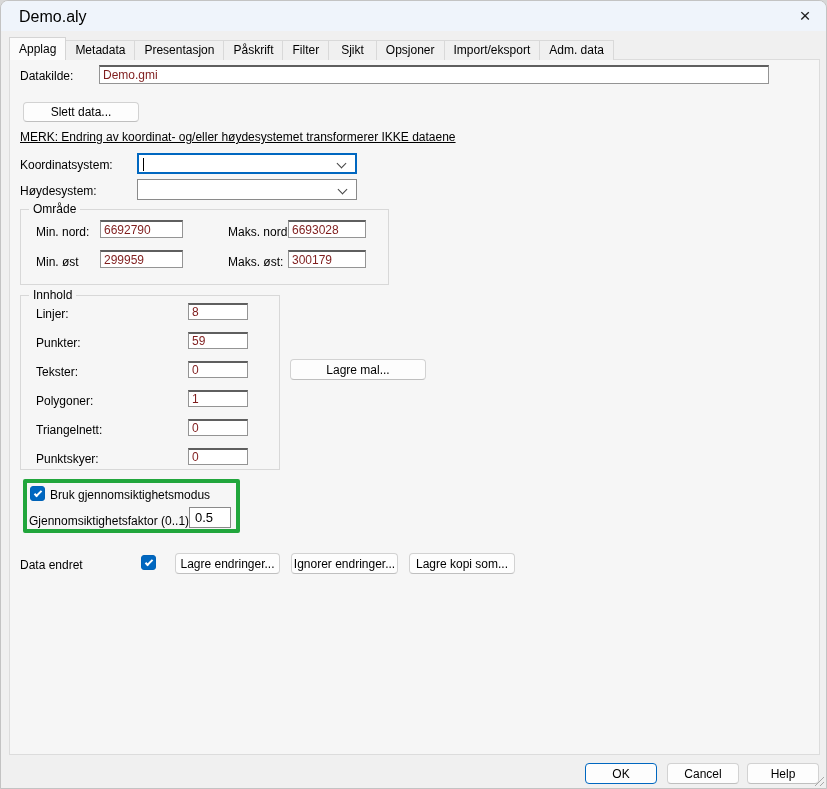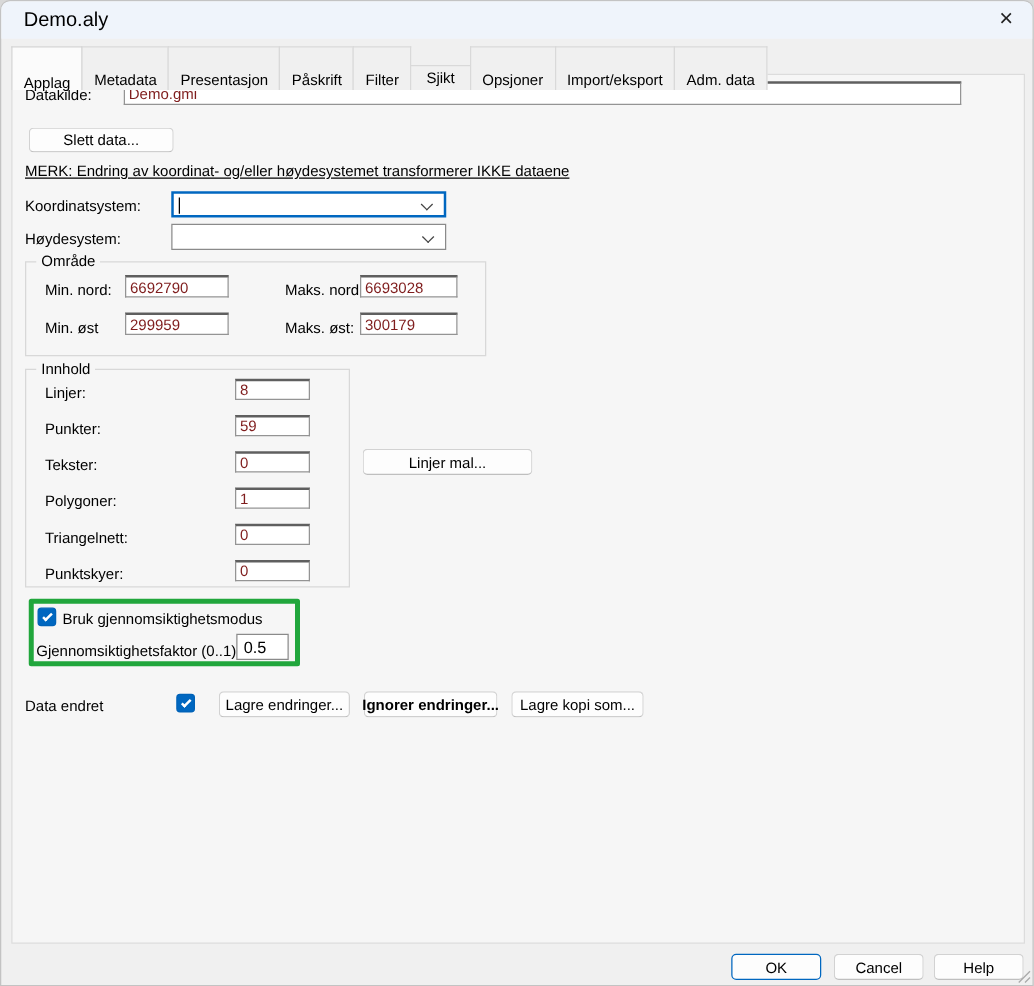--- a/index.html
+++ b/index.html
@@ -11,21 +11,21 @@
 
   
   .titlebar { position:absolute; left:0; top:0; width:100%; height:30px; background:#eff4fb; }
   .title { position:absolute; left:18px; top:7px; font-size:16px; }
   .close-btn { position:absolute; right:8px; top:3px; width:26px; height:24px;
                display:flex; align-items:center; justify-content:center;
                font-size:19px; font-weight:300; color:#222; cursor:default; }
 
   
   .tabbar { position:absolute; left:8px; top:36px; display:flex; align-items:flex-end; z-index:3; }
-  .tab { height:20px; line-height:19px; padding:17px 9px; background:#f0f0f0;
+  .tab { height:20px; line-height:19px; padding:0 9px; background:#f0f0f0;
          border:1px solid #d9d9d9; border-bottom:none; margin-right:-1px; white-space:nowrap; }
   .tab.active { height:23px; line-height:22px; background:#fbfbfb; position:relative; z-index:4;
                 border:1px solid #d4d4d4; border-bottom:none; }
 
   
   .tabpanel { position:absolute; left:8px; top:58px; width:811px; height:696px;
               background:#f6f6f6; border:1px solid #dcdcdc; z-index:2; }
   .lbl { position:absolute; white-space:nowrap; }
 
   
@@ -142,37 +142,37 @@
       <span class="lbl irow-label" style="top:98px;">Polygoner:</span>
       <input class="field3d irow-input" style="top: 94px;" value="1">
 
       <span class="lbl irow-label" style="top:127px;">Triangelnett:</span>
       <input class="field3d irow-input" style="top: 123px;" value="0">
 
       <span class="lbl irow-label" style="top:156px;">Punktskyer:</span>
       <input class="field3d irow-input" style="top: 152px;" value="0">
     </div>
 
-    <div class="btn" style="left:280px; top:299px; width:136px; height:21px;">Linjer mal...</div>
+    <div class="btn" style="left:280px; top:299px; width:136px; height:21px;">Lagre mal...</div>
 
     <div class="hl-box">
       <div class="checkbox" style="left:3px; top:3px;">
         <div class="checkmark"></div>
       </div>
       <span class="lbl" style="left:23px; top:5px;">Bruk gjennomsiktighetsmodus</span>
       <span class="lbl" style="left:2px; top:31px;">Gjennomsiktighetsfaktor (0..1):</span>
       <input class="flatfield" style="left: 162px; top: 24px; width: 42px; height: 21px;" value="0.5">
     </div>
 
     <span class="lbl" style="left:10px; top:498px;">Data endret</span>
     <div class="checkbox" style="left:131px; top:495px;">
       <div class="checkmark"></div>
     </div>
     <div class="btn" style="left:165px; top:493px; width:105px; height:21px;">Lagre endringer...</div>
-    <div class="btn" style="left:281px; top:493px; width:107px; height:21px;font-weight:bold;">Ignorer endringer...</div>
+    <div class="btn" style="left:281px; top:493px; width:107px; height:21px;">Ignorer endringer...</div>
     <div class="btn" style="left:399px; top:493px; width:106px; height:21px;">Lagre kopi som...</div>
   </div>
 
   <div class="btn accent" style="left:584px; top:762px; width:72px; height:21px;">OK</div>
   <div class="btn" style="left:666px; top:762px; width:72px; height:21px;">Cancel</div>
   <div class="btn" style="left:746px; top:762px; width:72px; height:21px;">Help</div>
 
   <svg class="grip" width="12" height="12">
     <line x1="11" y1="2" x2="2" y2="11" stroke="#a8a8a8" stroke-width="1"></line>
     <line x1="11" y1="7" x2="7" y2="11" stroke="#a8a8a8" stroke-width="1"></line>

